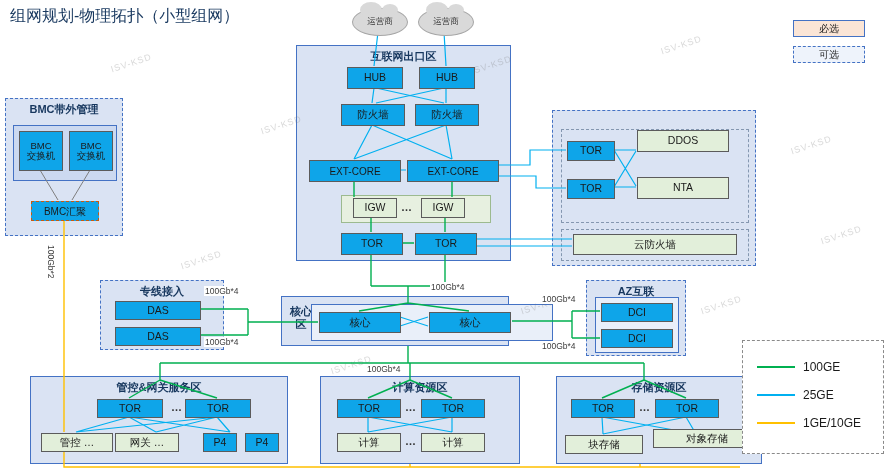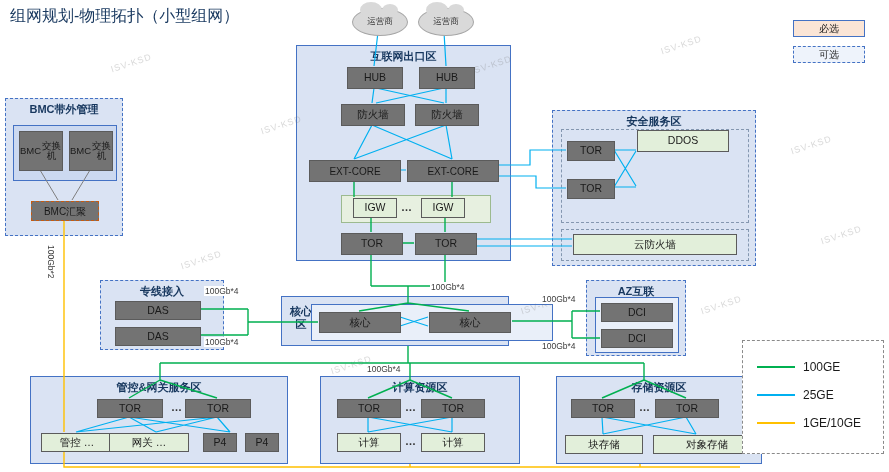--- a/index.html
+++ b/index.html
@@ -8,24 +8,24 @@
   .main-title{position:absolute;left:10px;top:6px;font-size:16px;font-weight:normal;color:#17375e;z-index:10}
   .panel,.subpanel,.box{box-sizing:border-box}
   .panel{position:absolute;background:#dae3f3;border:1px solid #4472c4}
   .dashed{border-style:dashed !important}
   .panel-title{position:absolute;left:0;top:3px;width:100%;text-align:center;font-weight:bold;font-size:11px;color:#17375e}
   .subpanel{position:absolute;background:#e9eff9;border:1px solid #4472c4}
   .subpanel.greenish{background:#e7f0e0;border-color:#9cba8f}
   .subpanel.ghost{background:transparent;border-style:dashed;border-color:#8497b0}
   .box{position:absolute;display:flex;align-items:center;justify-content:center;text-align:center;
        font-size:10.5px;color:#1a1a1a;z-index:10;line-height:1.1}
-  .peach{background:#737373;border:1px solid #5b5b5b}
+  .peach{background:#0ea5e9;border:1px solid #5b5b5b}
   .green{background:#e2efda;border:1px solid #5b5b5b}
   .dashed-orange{border:1px dashed #c55a11 !important}
-  .two-line{font-size:9.5px}
+  .two-line{flex-direction:column;font-size:9.5px}
   .dots{position:absolute;z-index:11;font-size:11px;color:#333;font-weight:bold}
   .link-label{position:absolute;z-index:12;font-size:8.5px;color:#3b3b3b;background:#fff;padding:0 1px;white-space:nowrap}
   .vlabel{transform:rotate(90deg);transform-origin:left top}
   .cloud{position:absolute;width:54px;height:26px;background:#d9d9d9;border:1px solid #a6a6a6;border-radius:50%;
          display:flex;align-items:center;justify-content:center;font-size:8.5px;color:#333;z-index:10}
   .cloud::before{content:"";position:absolute;left:7px;top:-7px;width:22px;height:16px;background:#d9d9d9;border-radius:50%}
   .cloud::after{content:"";position:absolute;right:9px;top:-5px;width:16px;height:12px;background:#d9d9d9;border-radius:50%}
   .cloud span{position:relative;z-index:2}
   .legend-chip{position:absolute;display:flex;align-items:center;justify-content:center;font-size:10px;color:#1a1a1a;z-index:10;box-sizing:border-box}
   .chip-required{background:#fbe5d6;border:1px solid #4472c4}
@@ -90,25 +90,25 @@
       <span>交换机</span>
     </div>
     <div class="box peach two-line" style="left:63px;top:32px;width:44px;height:40px">
       <span>BMC</span>
       <span>交换机</span>
     </div>
     <div class="box peach dashed-orange" style="left:25px;top:102px;width:68px;height:20px;font-size:10px">BMC汇聚</div>
   </div>
 
   <div class="panel dashed" style="left:552px;top:110px;width:204px;height:156px">
-    <div class="panel-title">安全服务区</div>
     <div class="subpanel ghost" style="left:8px;top:18px;width:188px;height:94px"></div>
     <div class="box peach" style="left:14px;top:30px;width:48px;height:20px">TOR</div>
     <div class="box peach" style="left:14px;top:68px;width:48px;height:20px">TOR</div>
     <div class="box green" style="left:84px;top:19px;width:92px;height:22px">DDOS</div>
+    <div class="box green" style="left:84px;top:66px;width:92px;height:22px">NTA</div>
     <div class="subpanel ghost" style="left:8px;top:118px;width:188px;height:32px"></div>
     <div class="box green" style="left:20px;top:123px;width:164px;height:21px">云防火墙</div>
   </div>
 
   <div class="panel dashed" style="left:100px;top:280px;width:124px;height:70px">
     <div class="panel-title">专线接入</div>
     <div class="box peach" style="left:14px;top:20px;width:86px;height:19px">DAS</div>
     <div class="box peach" style="left:14px;top:46px;width:86px;height:19px">DAS</div>
   </div>
 
@@ -125,42 +125,42 @@
     <div class="box peach" style="left:14px;top:22px;width:72px;height:19px">DCI</div>
     <div class="box peach" style="left:14px;top:48px;width:72px;height:19px">DCI</div>
   </div>
 
   <div class="panel" style="left:30px;top:376px;width:258px;height:88px">
     <div class="panel-title">管控&amp;网关服务区</div>
     <div class="box peach" style="left:66px;top:22px;width:66px;height:19px">TOR</div>
     <span class="dots" style="left:140px;top:24px">…</span>
     <div class="box peach" style="left:154px;top:22px;width:66px;height:19px">TOR</div>
     <div class="box green" style="left:10px;top:56px;width:72px;height:19px">管控 …</div>
-    <div class="box green" style="left:78px;top:56px;width:80px;height:19px">网关 …</div>
+    <div class="box green" style="left:84px;top:56px;width:64px;height:19px">网关 …</div>
     <div class="box peach" style="left:172px;top:56px;width:34px;height:19px">P4</div>
     <div class="box peach" style="left:214px;top:56px;width:34px;height:19px">P4</div>
   </div>
 
   <div class="panel" style="left:320px;top:376px;width:200px;height:88px">
     <div class="panel-title">计算资源区</div>
     <div class="box peach" style="left:16px;top:22px;width:64px;height:19px">TOR</div>
     <span class="dots" style="left:84px;top:24px">…</span>
     <div class="box peach" style="left:100px;top:22px;width:64px;height:19px">TOR</div>
     <div class="box green" style="left:16px;top:56px;width:64px;height:19px">计算</div>
     <span class="dots" style="left:84px;top:58px">…</span>
     <div class="box green" style="left:100px;top:56px;width:64px;height:19px">计算</div>
   </div>
 
   <div class="panel" style="left:556px;top:376px;width:206px;height:88px">
     <div class="panel-title">存储资源区</div>
     <div class="box peach" style="left:14px;top:22px;width:64px;height:19px">TOR</div>
     <span class="dots" style="left:82px;top:24px">…</span>
     <div class="box peach" style="left:98px;top:22px;width:64px;height:19px">TOR</div>
     <div class="box green" style="left:8px;top:58px;width:78px;height:19px">块存储</div>
-    <div class="box green" style="left:96px;top:58px;width:108px;height:19px">对象存储</div>
+    <div class="box green" style="left:96px;top:52px;width:108px;height:19px">对象存储</div>
   </div>
 
   <div class="legend-panel" style="left:742px;top:340px;width:140px;height:112px">
     <div class="legend-line c-green" style="left:14px;top:25px"></div>
     <span class="legend-label" style="left:60px;top:19px">100GE</span>
     <div class="legend-line c-blue" style="left:14px;top:53px"></div>
     <span class="legend-label" style="left:60px;top:47px">25GE</span>
     <div class="legend-line c-yellow" style="left:14px;top:81px"></div>
     <span class="legend-label" style="left:60px;top:75px">1GE/10GE</span>
   </div>

